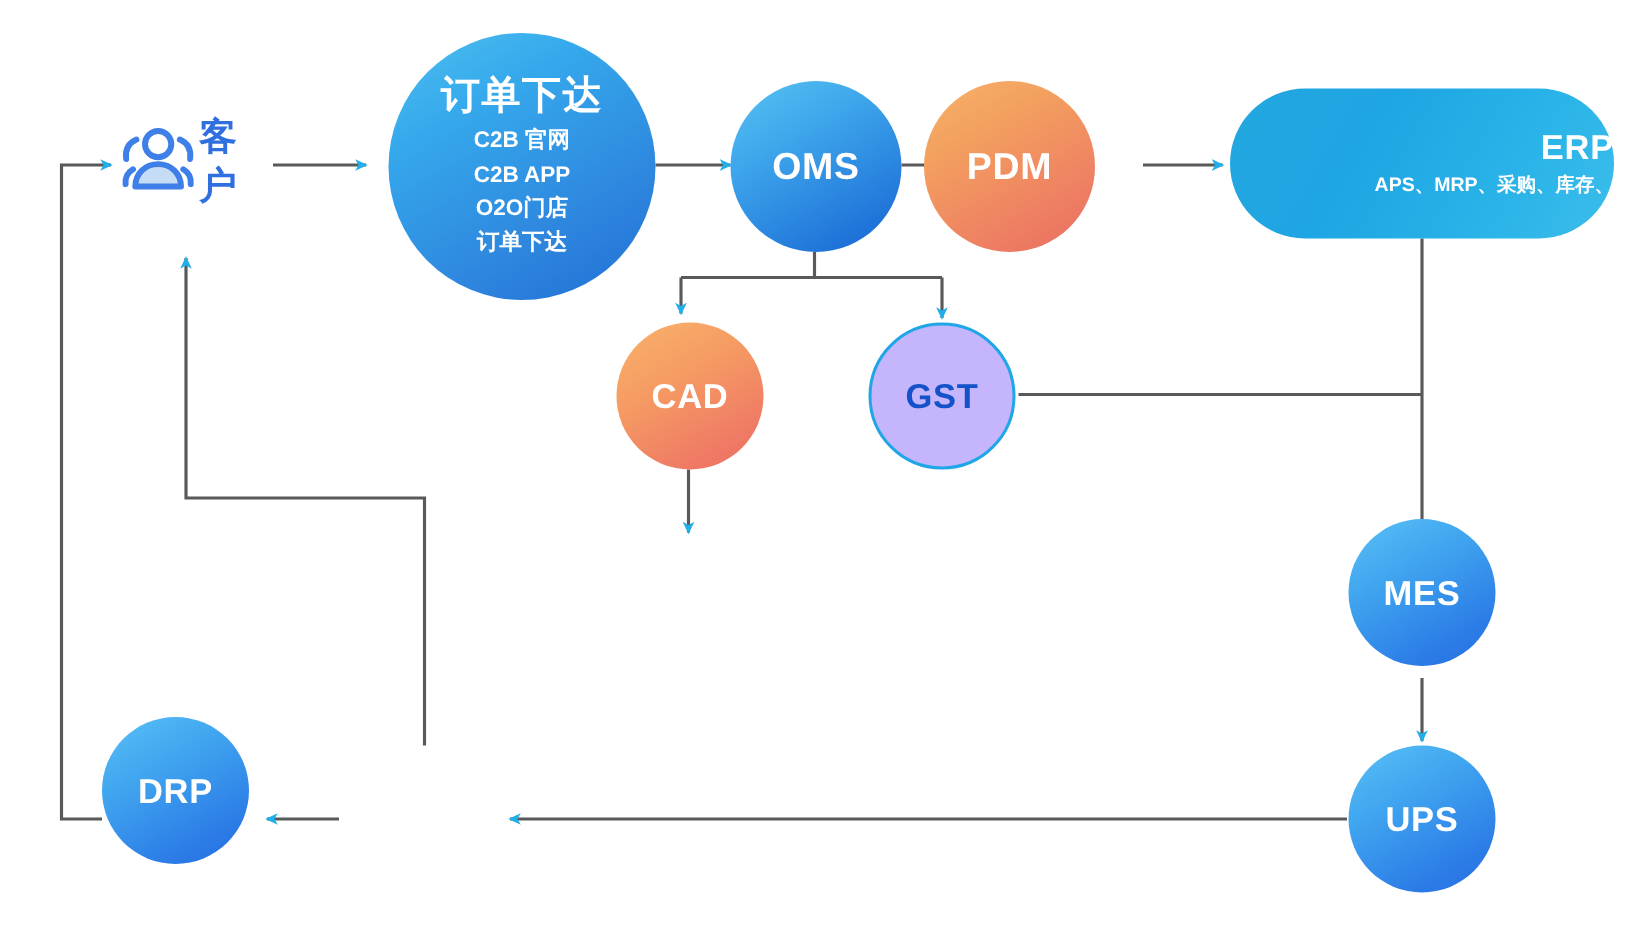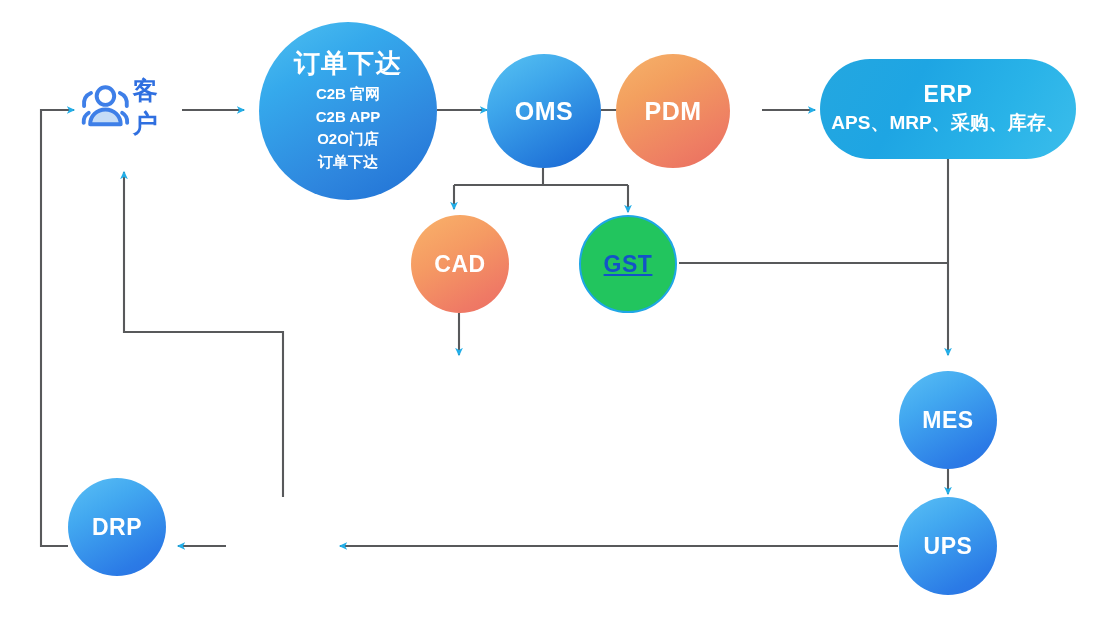--- a/index.html
+++ b/index.html
@@ -40,29 +40,29 @@
   }
   .n-oms{
     background:linear-gradient(150deg,#58C3F2 0%,#3DA5EB 35%,#1F72D8 85%,#1765CE 100%);
   }
   .n-pdm{
     background:linear-gradient(150deg,#F6B26B 0%,#F3A05F 30%,#EE7E63 75%,#E96C60 100%);
   }
   .n-erp{
     background:linear-gradient(120deg,#24A7E0 0%,#1EA5E3 35%,#29B3E8 70%,#3BBDEB 100%);
     border-radius:52px;
+    align-items:flex-end;
   }
   .n-cad{
     background:linear-gradient(150deg,#F9B36A 0%,#F59A63 40%,#EF7A65 80%,#EC6E63 100%);
   }
   .n-gst{
-    background:#22c55e;
+    background:#c4b5fd;
     border:2.5px solid #1FA6E6;
     color:#1352C8;
-    text-decoration:underline;
   }
   .n-cam{
     background:linear-gradient(165deg,#2CC0EC 0%,#23B2E9 30%,#1E8BDF 75%,#1C7BDB 100%);
   }
   .n-mes, .n-ups, .n-wms, .n-drp{
     background:linear-gradient(150deg,#5BC0F5 0%,#42A8F0 32%,#2B7BE6 80%,#2A6FE2 100%);
   }
 
   .title-lg{
     font-size:26px;
@@ -81,21 +81,21 @@
   }
   .sublist{
     margin-top:5px;
     font-size:15px;
     font-weight:bold;
     line-height:1.5;
   }
   .sublist div{white-space:nowrap;}
   .erp-sub{
     margin-top:2px;
-    font-size:19px;
+    font-size:13px;
     font-weight:bold;
     line-height:1.45;
   }
   .erp-sub div{white-space:nowrap;}
 
   
   #customer{
     position:absolute;
     left:78px; top:52px;
     width:96px; height:108px;
@@ -199,21 +199,21 @@
 
   <div class="node circle n-cad" style="left:411px;top:215px;width:98px;height:98px;">
     <div class="title-sm">CAD</div>
   </div>
 
   <div class="node circle n-gst" style="left:579px;top:215px;width:98px;height:98px;">
     <div class="title-sm">GST</div>
   </div>
 
 
-  <div class="node circle n-mes" style="left:899px;top:371px;width:98px;height:98px;">
+  <div class="node circle n-mes" style="left:899px;top:346px;width:98px;height:98px;">
     <div class="title-sm">MES</div>
   </div>
 
   <div class="node circle n-ups" style="left:899px;top:497px;width:98px;height:98px;">
     <div class="title-sm">UPS</div>
   </div>
 
 
   <div class="node circle n-drp" style="left:68px;top:478px;width:98px;height:98px;">
     <div class="title-sm">DRP</div>

